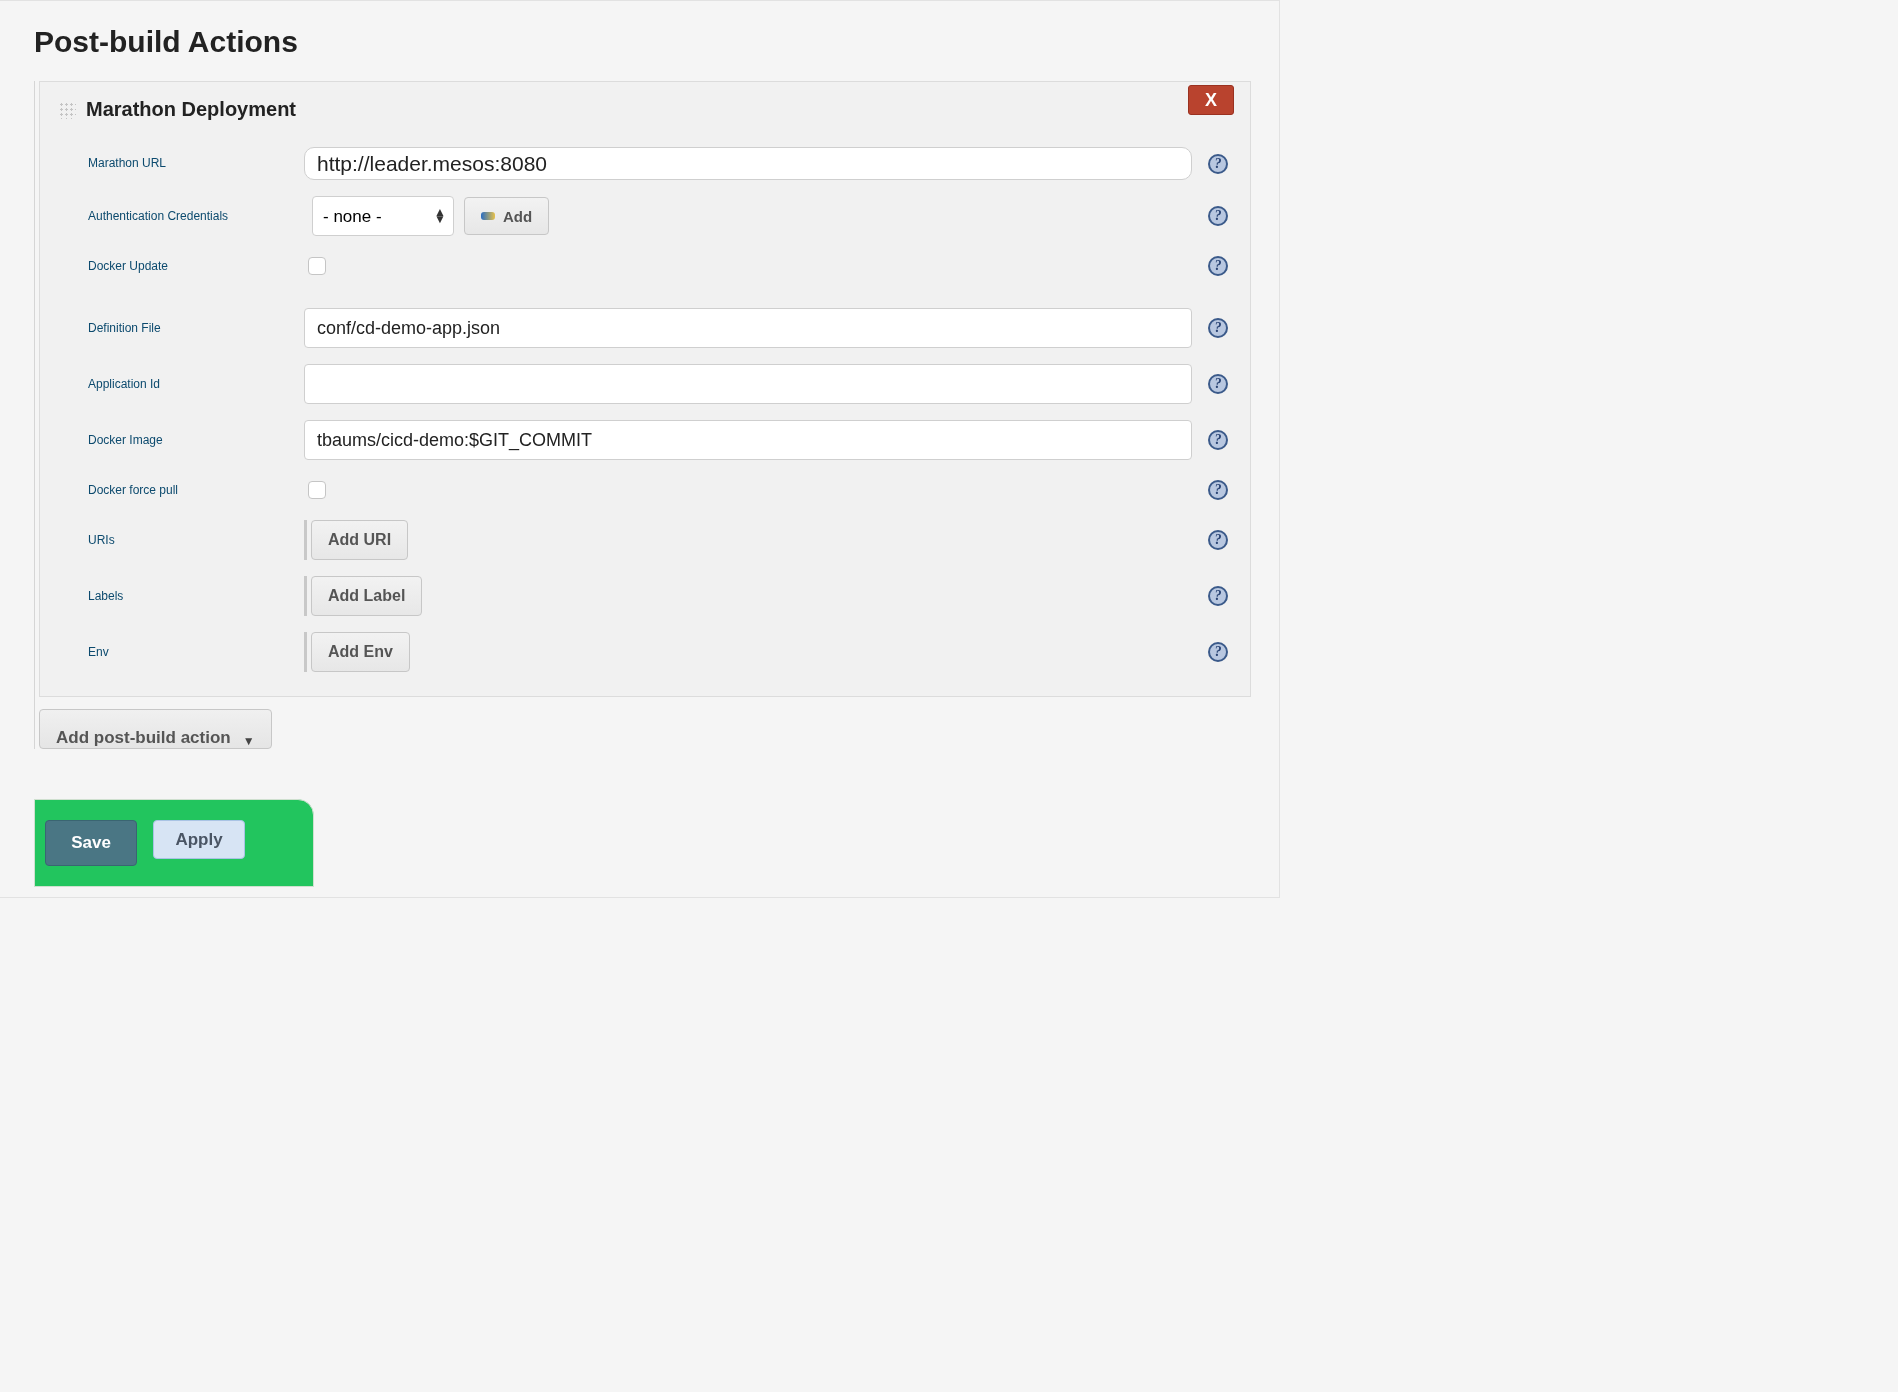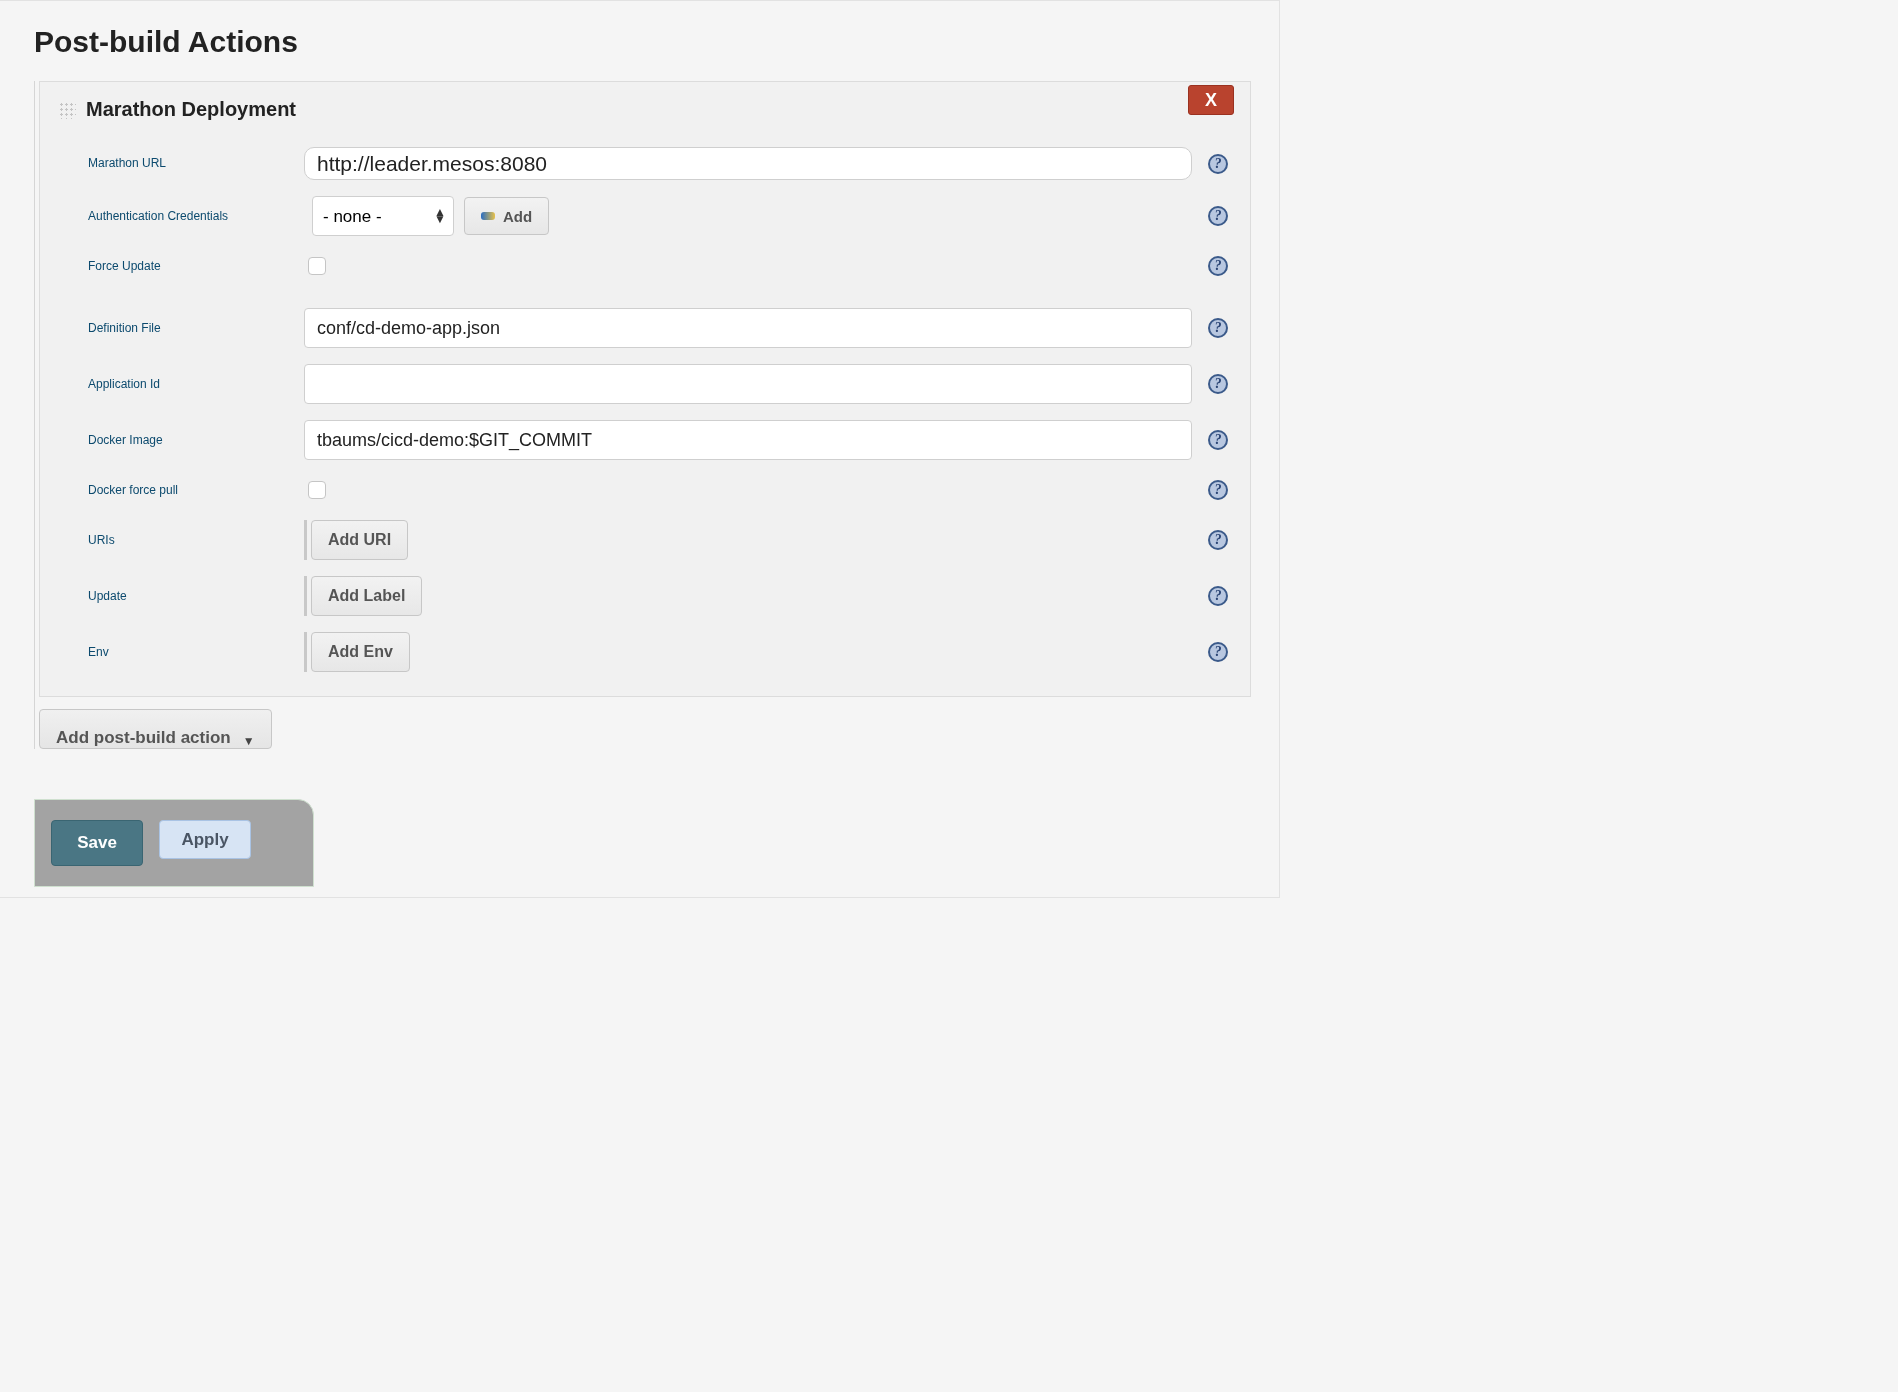--- a/index.html
+++ b/index.html
@@ -204,22 +204,22 @@
   }
   .dropdown-btn .caret {
     font-size: 12px;
     color: #444;
   }
 
   .footer-bar {
     margin-top: 50px;
     border: 1px solid #cfe0cf;
     border-top-right-radius: 16px;
-    background: #a3a3a3;
-    padding: 20px 16px;
+    background: #22c55e;
+    padding: 20px 10px;
     display: flex;
     gap: 16px;
     width: 280px;
   }
   .btn-save {
     height: 46px;
     min-width: 92px;
     border: 1px solid #3a6572;
     border-radius: 4px;
     background: #4a7684;
@@ -285,21 +285,21 @@
             <span class="key-pill"></span>
             <span>Add</span>
           </button>
         </div>
         <div class="help">
             <div class="help-icon">?</div>
           </div>
       </div>
 
       <div class="form-row">
-        <div class="lbl">Force Update</div>
+        <div class="lbl">Docker Update</div>
         <div class="ctrl">
           <input type="checkbox" class="chk" style="">
         </div>
         <div class="help">
             <div class="help-icon">?</div>
           </div>
       </div>
 
       <div style="height:12px"></div>
 
@@ -349,21 +349,21 @@
           <span class="btn-listwrap">
             <button class="btn">Add URI</button>
           </span>
         </div>
         <div class="help">
             <div class="help-icon">?</div>
           </div>
       </div>
 
       <div class="form-row">
-        <div class="lbl">Update</div>
+        <div class="lbl">Labels</div>
         <div class="ctrl">
           <span class="btn-listwrap">
             <button class="btn">Add Label</button>
           </span>
         </div>
         <div class="help">
             <div class="help-icon">?</div>
           </div>
       </div>
 

